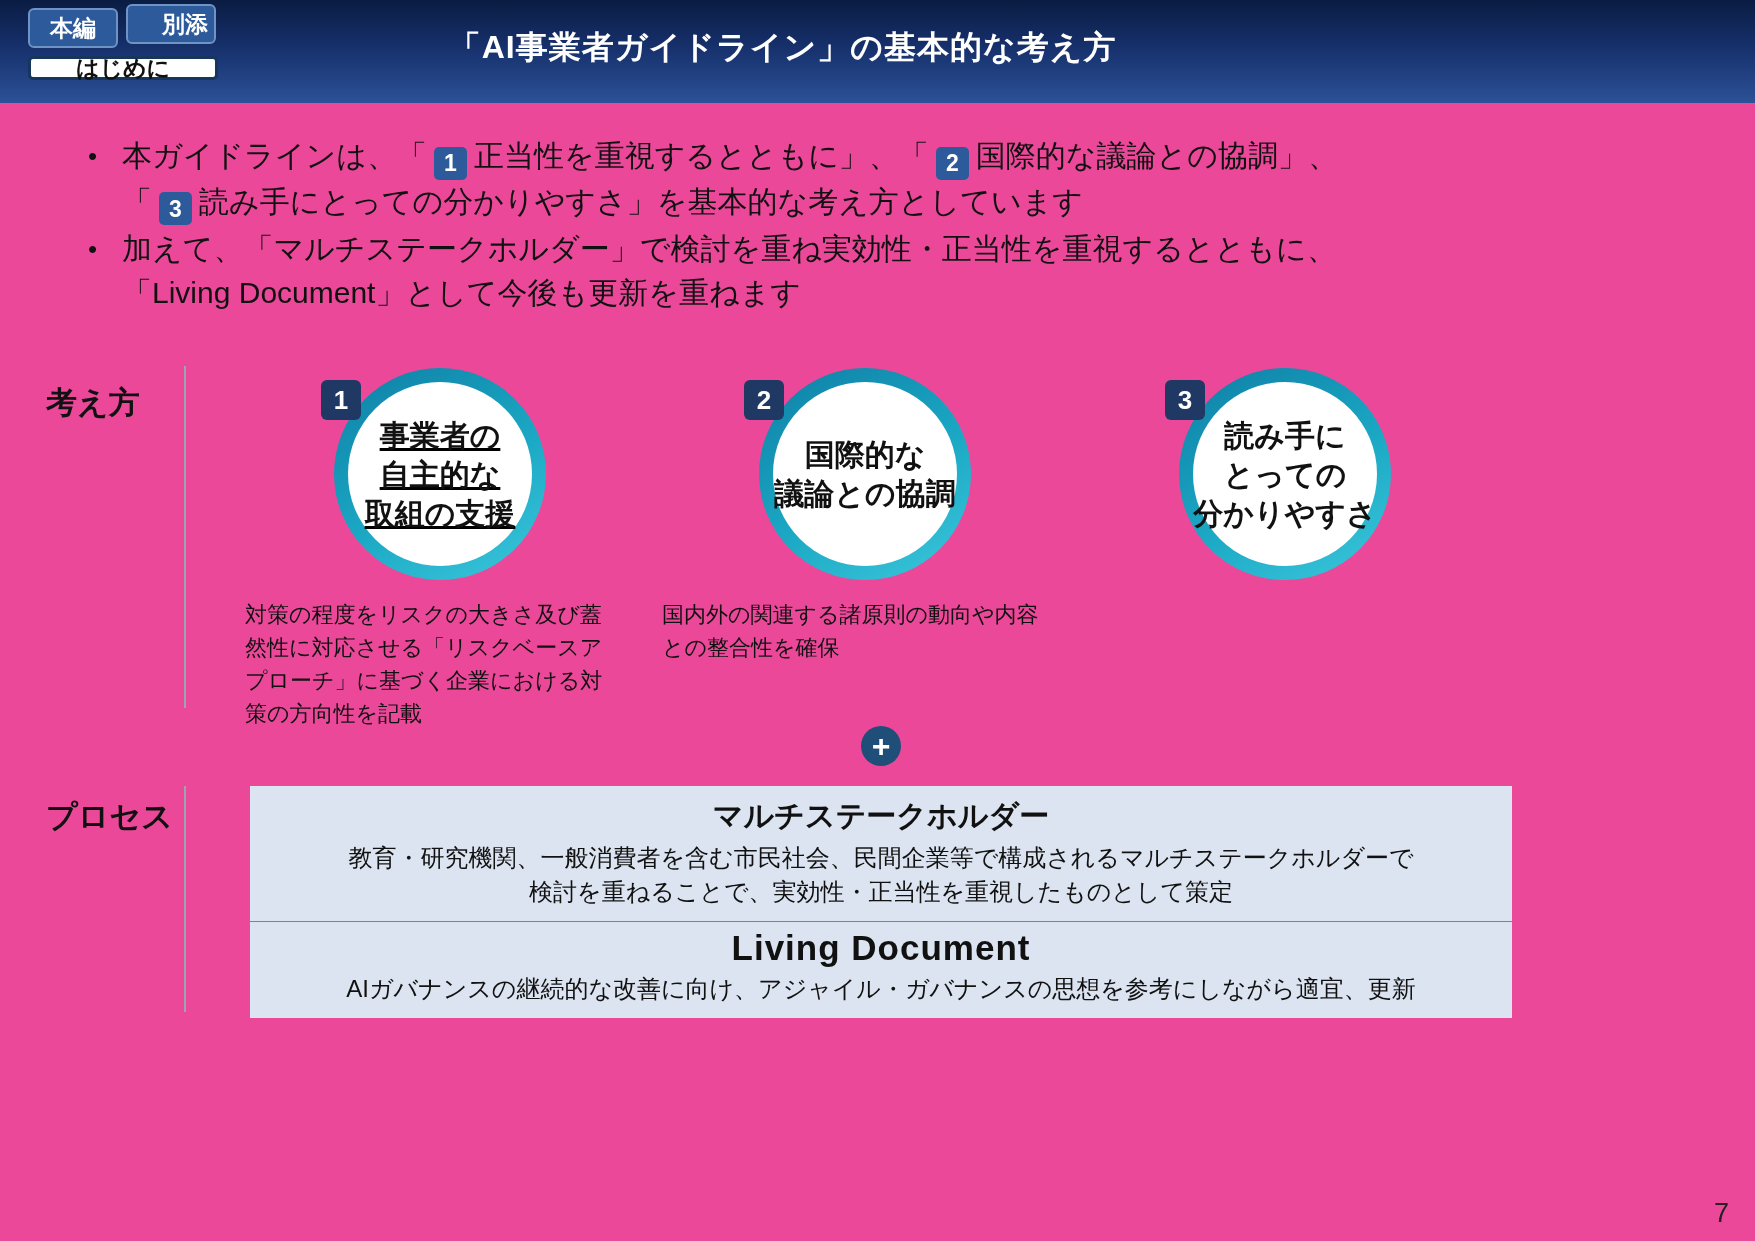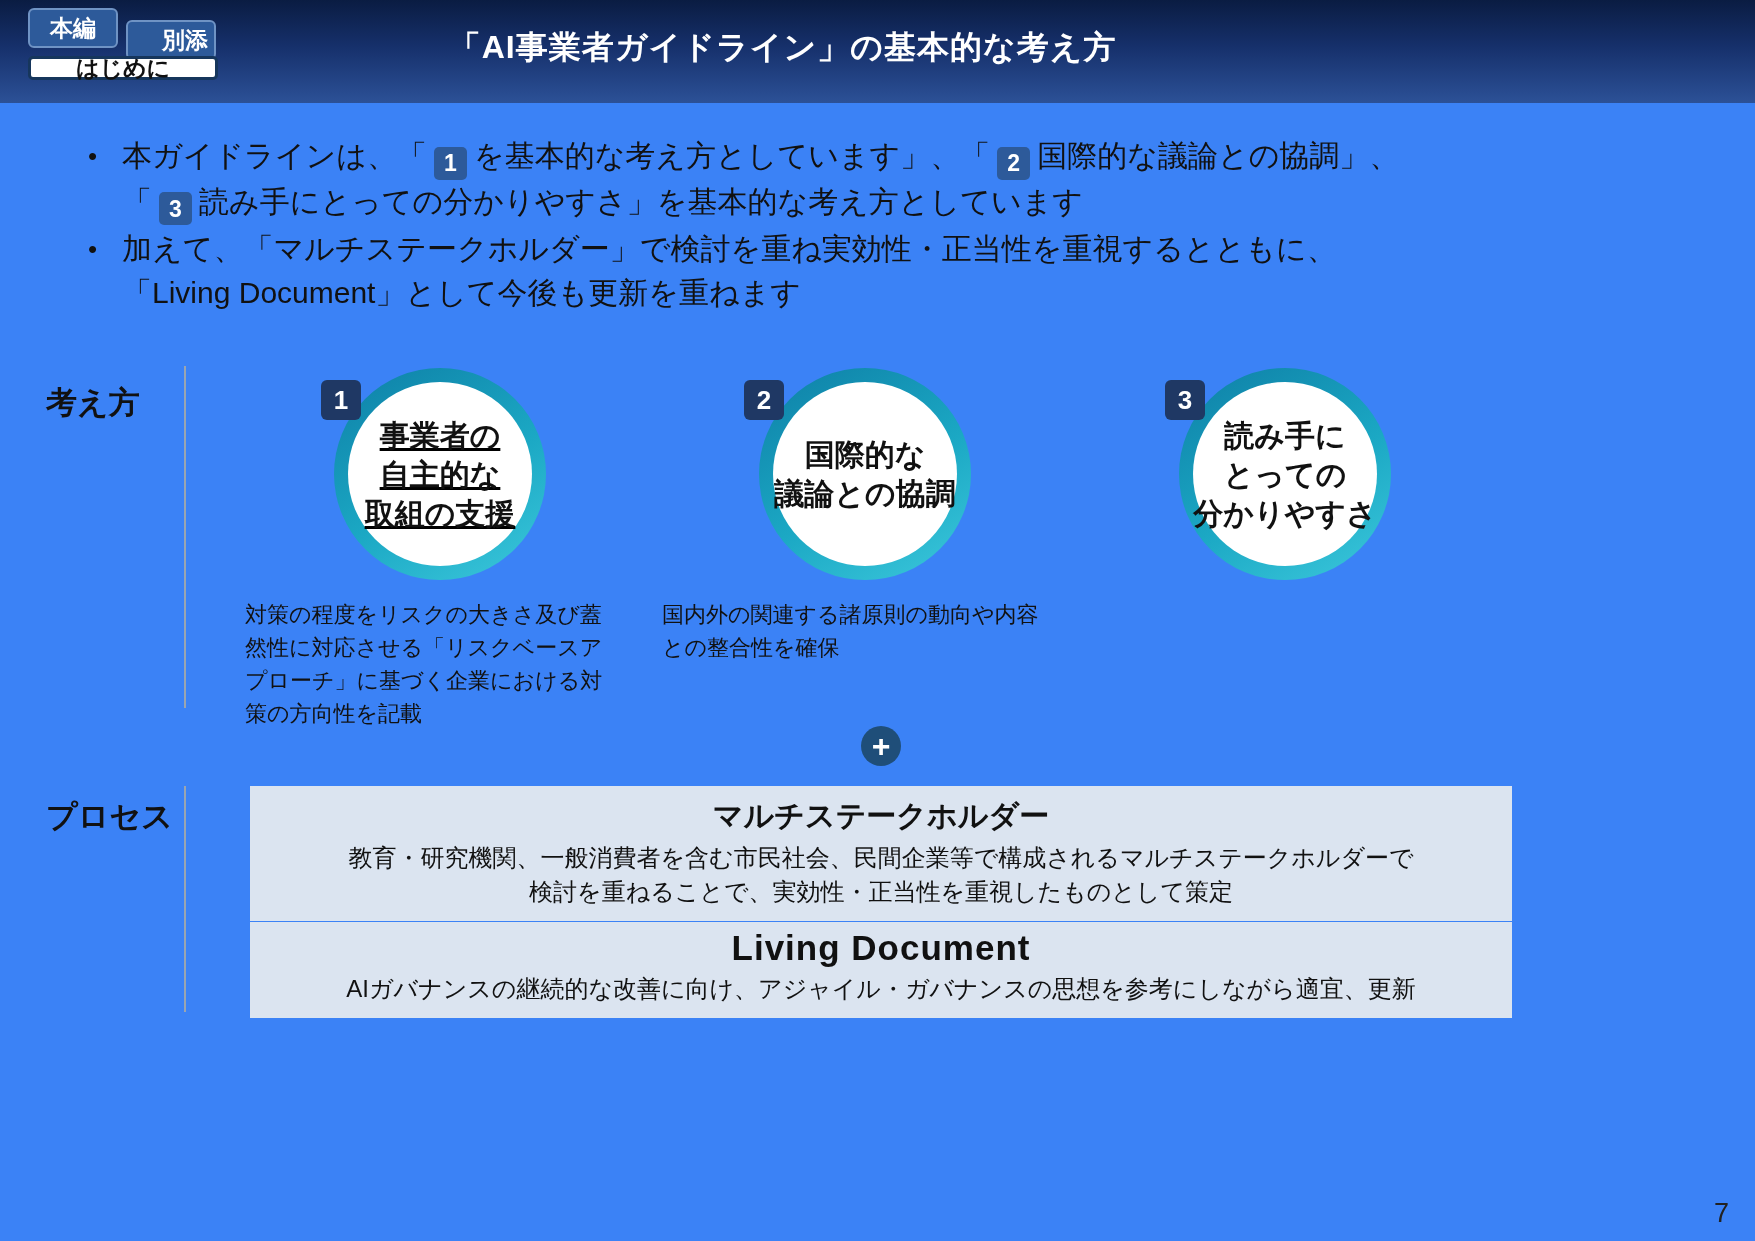--- a/index.html
+++ b/index.html
@@ -3,21 +3,21 @@
 <meta charset="utf-8">
 <style>
   * { margin:0; padding:0; box-sizing:border-box; }
   body {
     background:#ffffff;
     font-family:"Liberation Sans","DejaVu Sans",sans-serif;
   }
   .slide {
     position:relative;
     width:1755px; height:1241px;
-    background:#3b82f6;
+    background:#ec4899;
     overflow:hidden;
   }
 
   
   .header-band {
     position:absolute; left:0; top:0; width:1755px; height:103px;
     background:linear-gradient(180deg,#0a1c42 0%,#16306b 45%,#2c5197 100%);
   }
   .header-title {
     position:absolute; left:0; right:190px; top:26px;
@@ -25,21 +25,21 @@
     font-size:32px; font-weight:bold; letter-spacing:1px;
   }
   .tab-btn {
     position:absolute; height:40px; width:90px;
     background:#2d5a9a; border:2px solid #6f93c4; border-radius:6px;
     color:#ffffff; font-size:23px; font-weight:bold;
     display:flex; align-items:center; justify-content:center;
     cursor:pointer; font-family:inherit;
   }
   .tab-1 { left:28px; top:8px; }
-  .tab-2 { left:126px; top:20px;padding-left:28px; }
+  .tab-2 { left:126px; top:4px;padding-left:28px; }
   .section-box {
     position:absolute; left:28px; top:56px; width:190px; height:24px;
     background:#ffffff; border:3px solid #16365c; border-radius:5px;
     color:#111111; font-size:23px; font-weight:bold;
     display:flex; align-items:center; justify-content:center;
   }
 
   
   .bullets {
     position:absolute; left:88px; top:134px; width:1560px;
@@ -135,21 +135,21 @@
     <button class="tab-btn tab-1">本編</button>
     <button class="tab-btn tab-2">別添</button>
     <div class="section-box">はじめに</div>
     <h1 class="header-title">「AI事業者ガイドライン」の基本的な考え方</h1>
   </div>
 
   <div class="bullets">
     <div class="bullet">
       <span class="bullet-marker">•</span>
       <div class="bullet-text">
-        <span>本ガイドラインは、「</span><span class="num-badge">1</span><span>を基本的な考え方としています」、「</span><span class="num-badge">2</span><span>国際的な議論との協調」、</span><br>
+        <span>本ガイドラインは、「</span><span class="num-badge">1</span><span>正当性を重視するとともに」、「</span><span class="num-badge">2</span><span>国際的な議論との協調」、</span><br>
         <span>「</span><span class="num-badge">3</span><span>読み手にとっての分かりやすさ」を基本的な考え方としています</span>
       </div>
     </div>
     <div class="bullet">
       <span class="bullet-marker">•</span>
       <div class="bullet-text">
         <span>加えて、「マルチステークホルダー」で検討を重ね実効性・正当性を重視するとともに、</span><br>
         <span>「Living Document」として今後も更新を重ねます</span>
       </div>
     </div>

